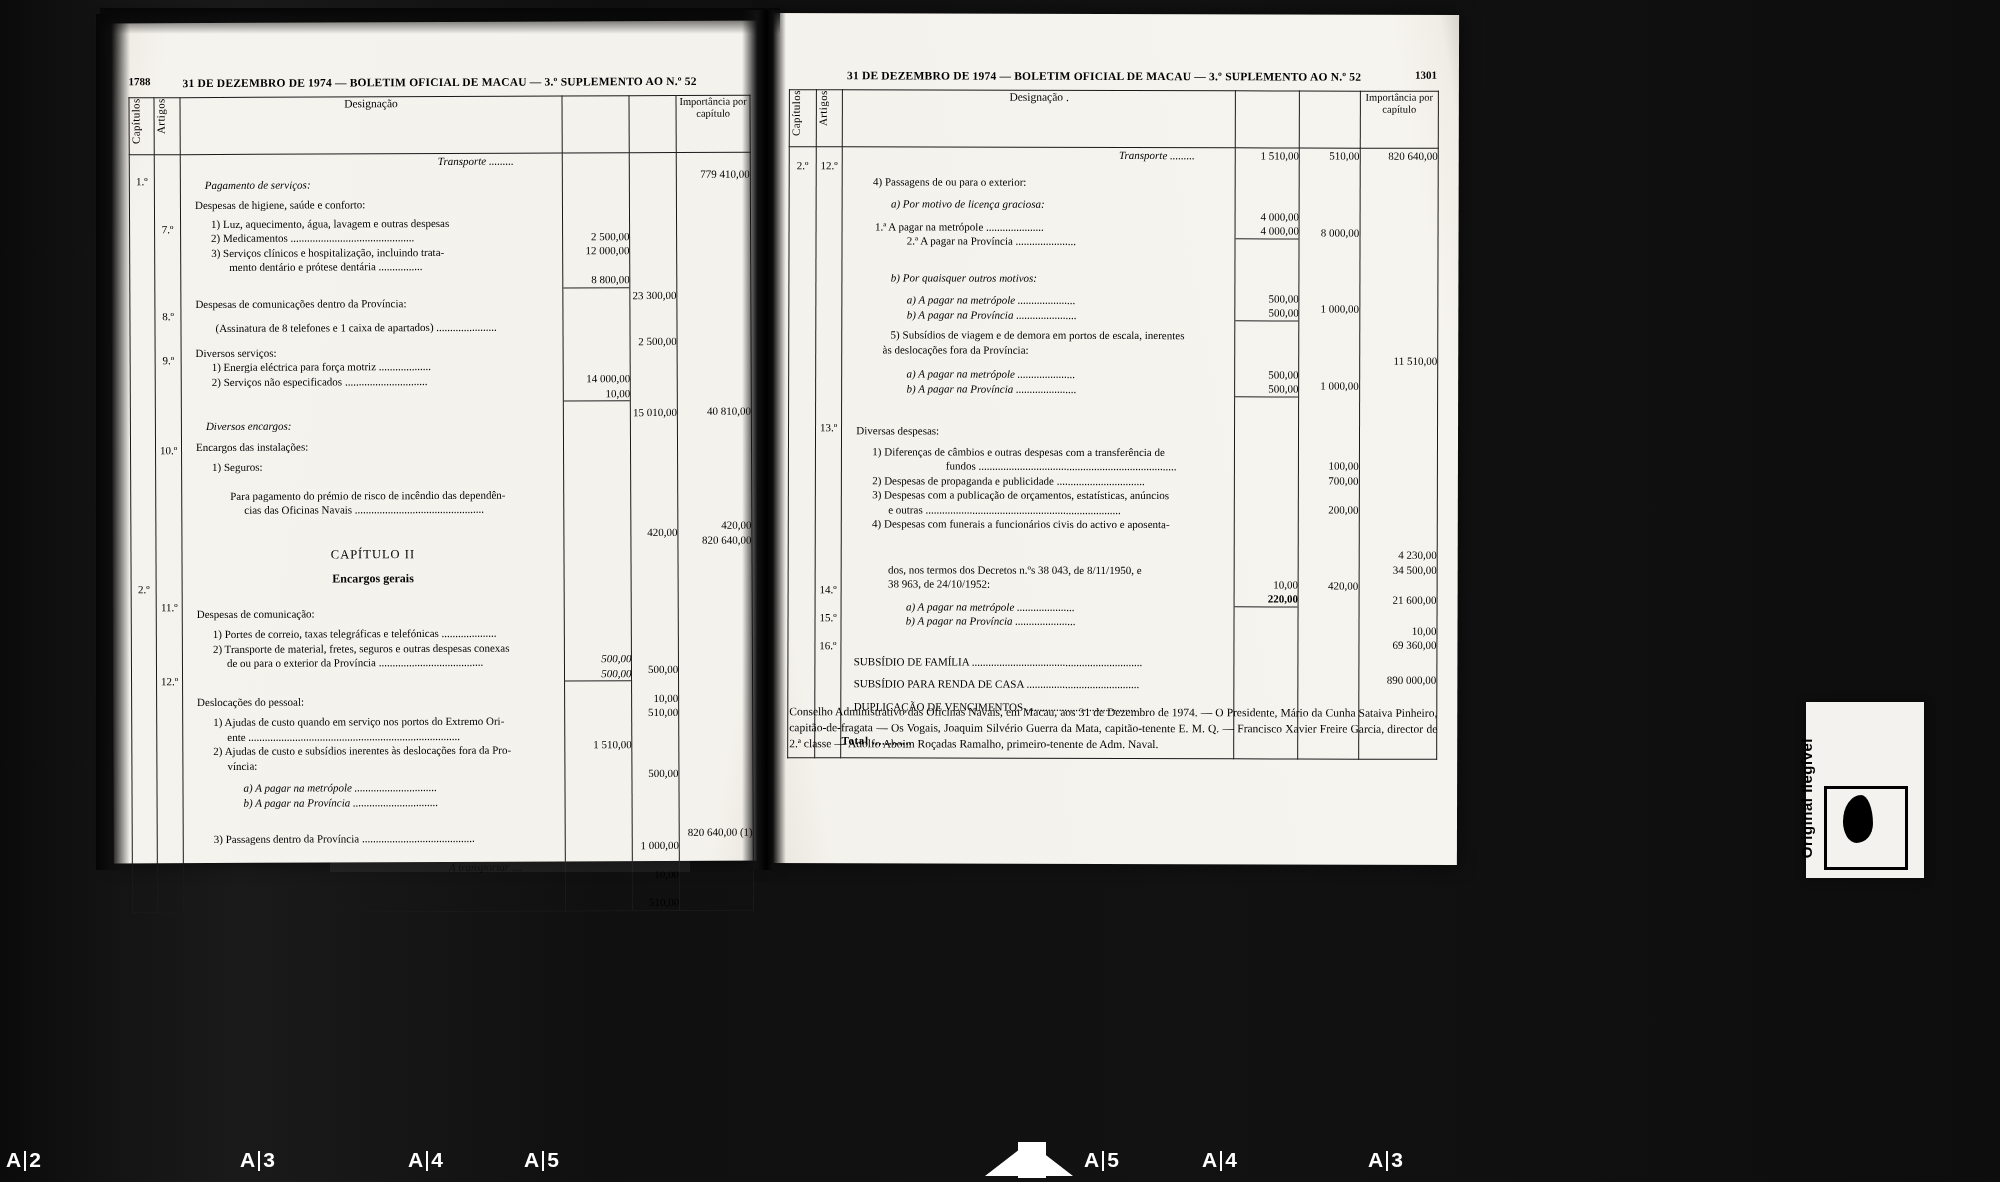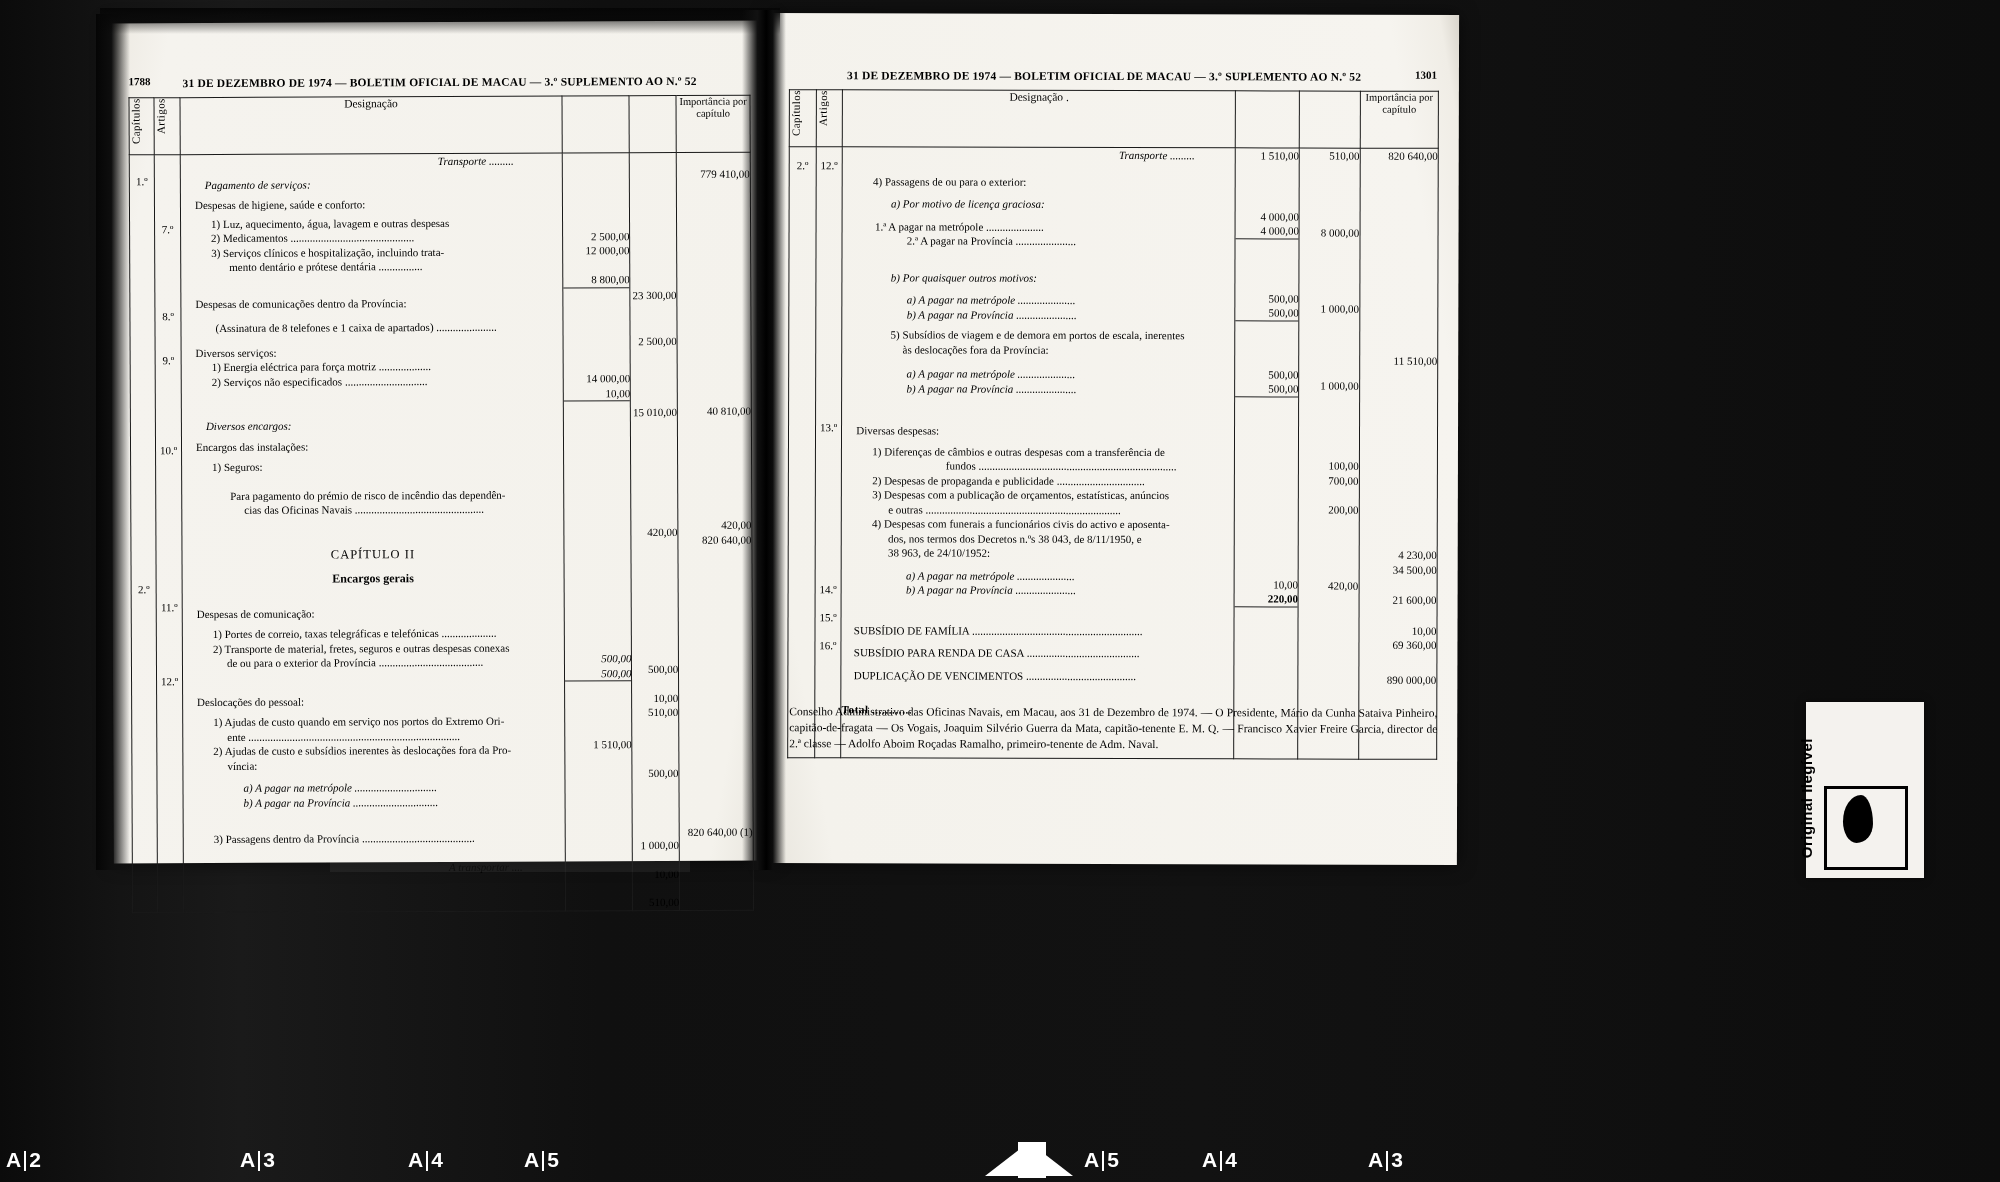--- a/index.html
+++ b/index.html
@@ -267,34 +267,34 @@
             <div style="height:8px;"></div>
             <div class="row-line" style="padding-left:32px;">1.ª A pagar na metrópole .....................</div>
             <div class="row-line" style="padding-left:64px;">2.ª A pagar na Província ......................</div>
             <div style="height:22px;"></div>
             <div class="row-line ital" style="padding-left:48px;">b) Por quaisquer outros motivos:</div>
             <div style="height:8px;"></div>
             <div class="row-line" style="padding-left:64px;"><span class="ital">a) A pagar na metrópole .....................</span></div>
             <div class="row-line" style="padding-left:64px;"><span class="ital">b) A pagar na Província ......................</span></div>
             <div style="height:6px;"></div>
             <div class="row-line" style="padding-left:48px;">5) Subsídios de viagem e de demora em portos de escala, inerentes</div>
-            <div class="row-line" style="padding-left:60px;">às deslocações fora da Província:</div>
+            <div class="row-line" style="padding-left:40px;">às deslocações fora da Província:</div>
             <div style="height:10px;"></div>
             <div class="row-line" style="padding-left:64px;"><span class="ital">a) A pagar na metrópole .....................</span></div>
             <div class="row-line" style="padding-left:64px;"><span class="ital">b) A pagar na Província ......................</span></div>
             <div style="height:28px;"></div>
             <div class="row-line" style="padding-left:14px;">Diversas despesas:</div>
             <div style="height:6px;"></div>
             <div class="row-line" style="padding-left:30px;">1) Diferenças de câmbios e outras despesas com a transferência de</div>
             <div class="row-line" style="padding-left:46px;text-align:center;">fundos ........................................................................</div>
             <div class="row-line" style="padding-left:30px;">2) Despesas de propaganda e publicidade ................................</div>
             <div class="row-line" style="padding-left:30px;">3) Despesas com a publicação de orçamentos, estatísticas, anúncios</div>
             <div class="row-line" style="padding-left:46px;">e outras .......................................................................</div>
             <div class="row-line" style="padding-left:30px;">4) Despesas com funerais a funcionários civis do activo e aposenta-</div>
-            <div class="row-line" style="padding-left:46px;">dos, nos termos dos Decretos n.ºs 38 043, de 8/11/1950, e</div>
+            <div class="row-line" style="padding-left:46px;margin-top:31px;">dos, nos termos dos Decretos n.ºs 38 043, de 8/11/1950, e</div>
             <div class="row-line" style="padding-left:46px;">38 963, de 24/10/1952:</div>
             <div style="height:8px;"></div>
             <div class="row-line" style="padding-left:64px;"><span class="ital">a) A pagar na metrópole .....................</span></div>
             <div class="row-line" style="padding-left:64px;"><span class="ital">b) A pagar na Província ......................</span></div>
             <div style="height:26px;"></div>
             <div class="row-line" style="padding-left:12px;">SUBSÍDIO DE FAMÍLIA ..............................................................</div>
             <div style="height:8px;"></div>
             <div class="row-line" style="padding-left:12px;">SUBSÍDIO PARA RENDA DE CASA .........................................</div>
             <div style="height:8px;"></div>
             <div class="row-line" style="padding-left:12px;">DUPLICAÇÃO DE VENCIMENTOS ........................................</div>

